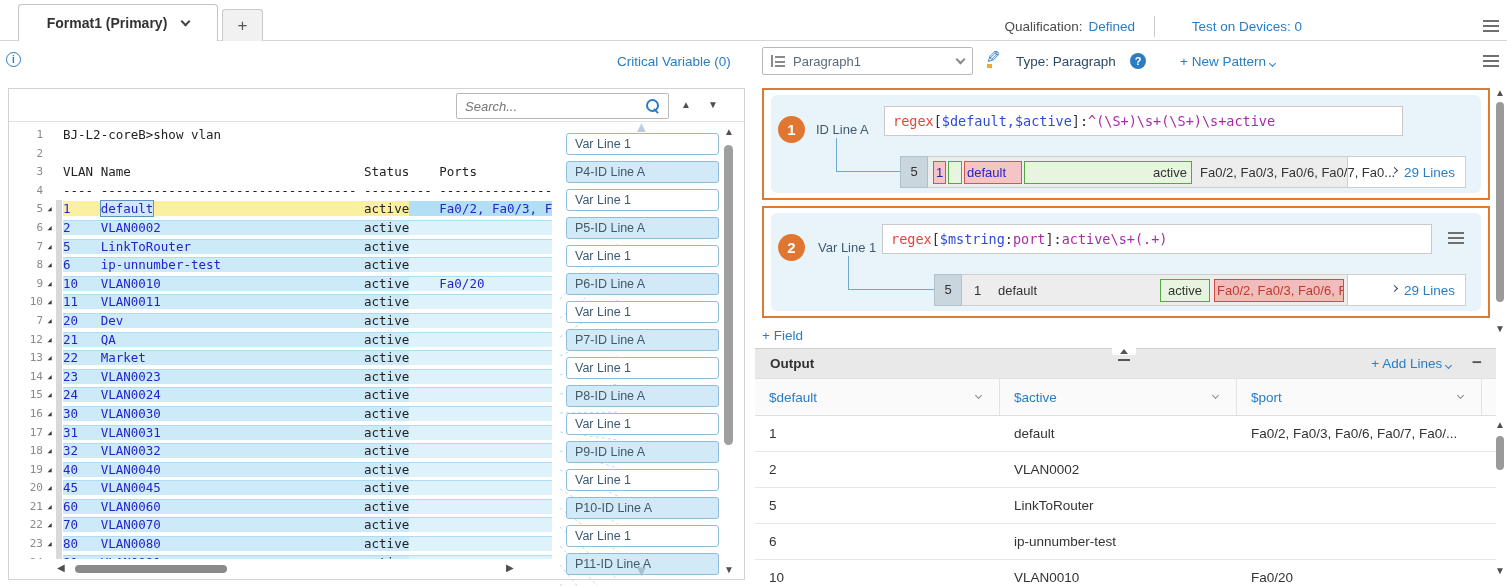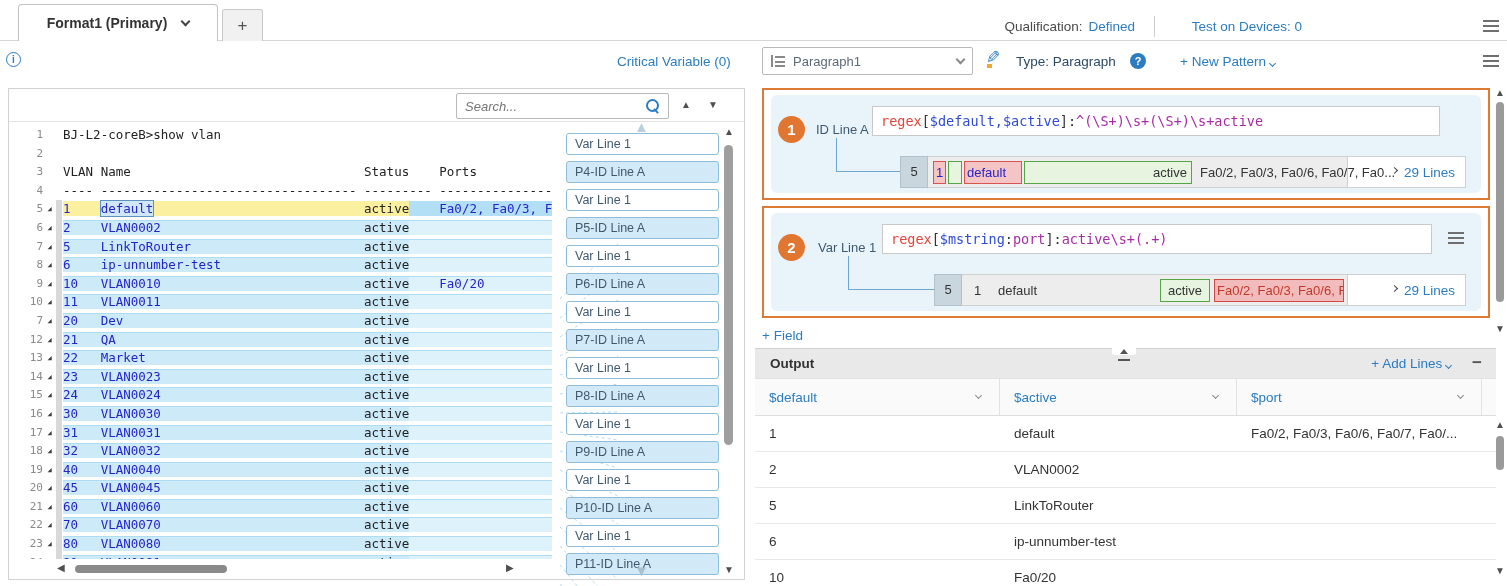--- a/index.html
+++ b/index.html
@@ -236,21 +236,21 @@
     <span class="tri" style="left:48px;">◀</span>
     <span id="h-thumb"></span>
     <span class="tri" style="left:497px;">▶</span>
   </div>
 </div>
 
 <div class="patbox" style="top:88px;">
   <div class="patinner"></div>
   <div class="numcirc" style="left:14px;top:26px;">1</div>
   <div class="patlabel" style="left:52px;top:32px;">ID Line A</div>
-  <div class="rxinput" style="left:108px;top:16px;width:568px;" id="rx1"><span class="rx-red">regex</span><span class="rx-dark">[</span><span class="rx-blue">$default,$active</span><span class="rx-dark">]:</span><span class="rx-purple">^(\S+)\s+(\S+)\s+active</span></div>
+  <div class="rxinput" style="left:120px;top:16px;width:519px;" id="rx1"><span class="rx-red">regex</span><span class="rx-dark">[</span><span class="rx-blue">$default,$active</span><span class="rx-dark">]:</span><span class="rx-purple">^(\S+)\s+(\S+)\s+active</span></div>
   <div class="elbow" style="left:72px;top:48px;width:64px;height:34px;"></div>
   <div class="samp" style="left:136px;top:66px;">
     <div class="lno">5</div>
     <div class="body" style="width:420px;">
       <span class="tok pink" style="left:5px;width:13px;color:#2424c8;">1</span>
       <span class="tok green" style="left:20px;width:14px;"></span>
       <span class="tok pink" style="left:36px;width:58px;color:#2424c8;">default</span>
       <span class="tok green" style="left:96px;width:168px;text-align:right;padding-right:4px;">active</span>
       <span class="ptxt" style="left:272px;">Fa0/2, Fa0/3, Fa0/6, Fa0/7, Fa0...</span>
     </div>
@@ -331,20 +331,21 @@
         <div class="td w2">LinkToRouter</div>
         <div class="td w3"></div>
       </div>
       <div class="trow">
         <div class="td w1">6</div>
         <div class="td w2">ip-unnumber-test</div>
         <div class="td w3"></div>
       </div>
       <div class="trow">
         <div class="td w1">10</div>
+        <div class="td w2">VLAN0010</div>
         <div class="td w3">Fa0/20</div>
       </div>
     </div>
 </div>
 
 <div class="vsb" style="top:420px;height:160px;">
   <span class="tri" style="top:0;">▲</span>
   <span class="thumb" style="top:16px;height:34px;"></span>
   <span class="tri" style="top:146px;">▼</span>
 </div>

